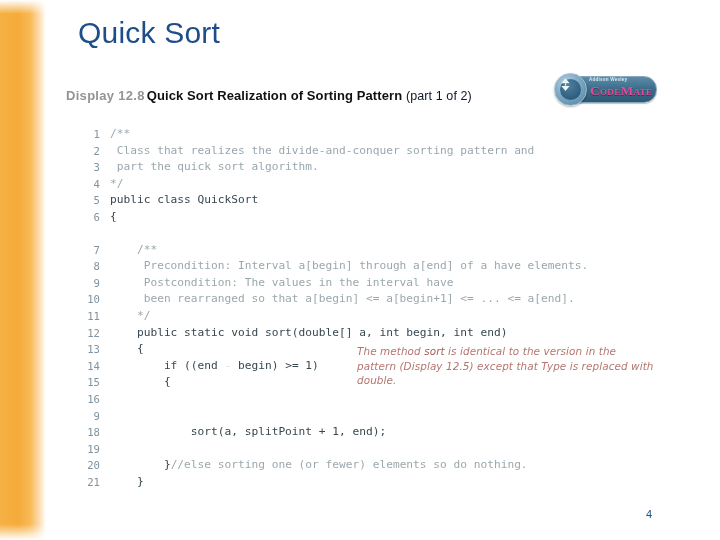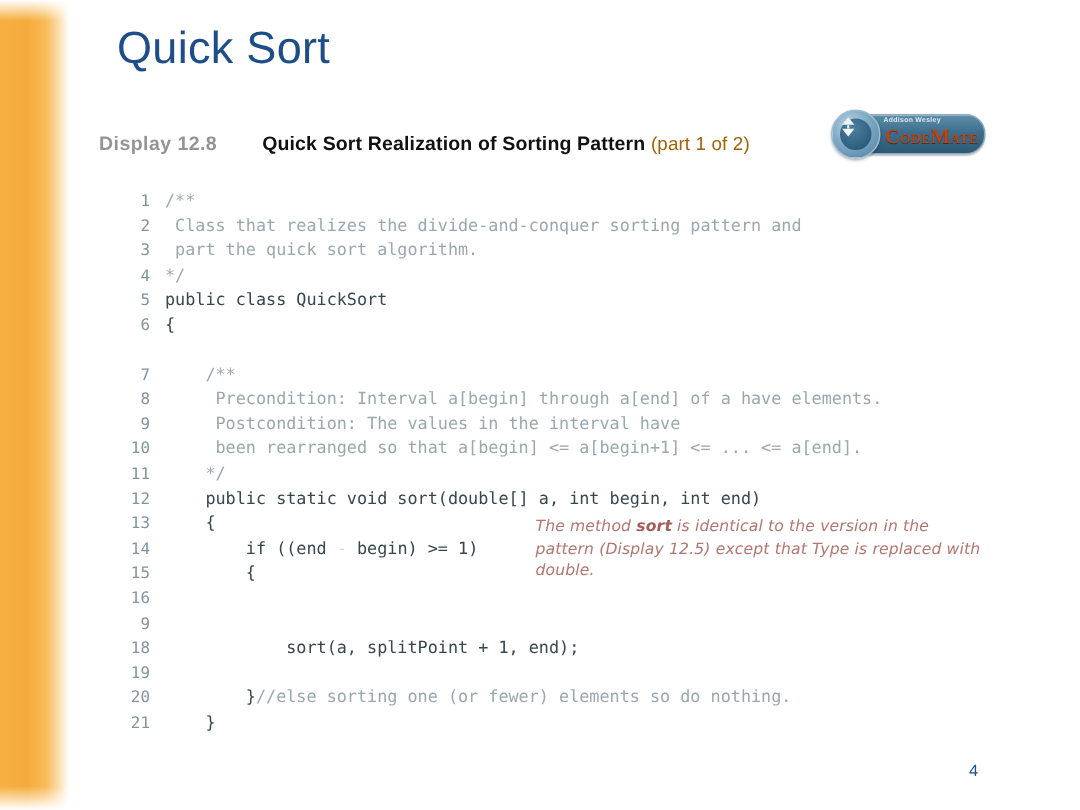--- a/index.html
+++ b/index.html
@@ -70,41 +70,41 @@
   
   #display-figure {
     position: absolute;
     left: 66px; top: 88px;
     width: 600px;
   }
 
   #display-header {
     display: flex;
     align-items: baseline;
-    gap: 30px;
+    gap: 2px;
     height: 22px;
   }
   #display-label {
     font-size: 13px;
     font-weight: bold;
     color: #949494;
     letter-spacing: .3px;
     white-space: nowrap;
   }
   #display-title {
     font-size: 13px;
     font-weight: bold;
     color: #111111;
     letter-spacing: .1px;
     white-space: nowrap;
   }
   #display-part {
     font-size: 12.5px;
     font-weight: normal;
-    color: #a16207;
+    color: #0f172a;
   }
 
   
   #codemate-logo {
     position: absolute;
     left: 553px; top: 71px;
     width: 104px; height: 36px;
   }
   #logo-plate {
     position: absolute;
@@ -124,21 +124,21 @@
     white-space: nowrap;
     font-weight: bold;
   }
   #logo-wordmark {
     position: absolute;
     left: 37px; top: 12px;
     font-family: "Liberation Serif", serif;
     font-size: 13.5px;
     font-variant: small-caps;
     font-weight: bold;
-    color: #c2410c;
+    color: #ec4899;
     letter-spacing: .3px;
     white-space: nowrap;
     text-shadow: 0 1px 0 rgba(0,0,0,.4);
   }
   #logo-badge {
     position: absolute;
     left: 1px; top: 2px;
     width: 31px; height: 31px;
     border-radius: 50%;
     background: radial-gradient(circle at 38% 32%, #bcd6e6 0%, #7fa9c4 45%, #4b7f9f 100%);
@@ -193,21 +193,21 @@
     position: absolute;
     left: 357px; top: 344px;
     width: 300px;
     font-family: "DejaVu Sans", sans-serif;
     font-style: italic;
     font-size: 10.4px;
     line-height: 14.6px;
     color: #b4756f;
     letter-spacing: .1px;
   }
-  #annotation b { font-weight: bold; color: #a35e58; font-style: italic; }
+  #annotation b { font-weight: normal; color: #a35e58; font-style: italic; }
 
   
   #page-number {
     position: absolute;
     left: 646px; top: 508px;
     font-size: 11px;
     color: #1d4e89;
   }
 </style>
 </head>

